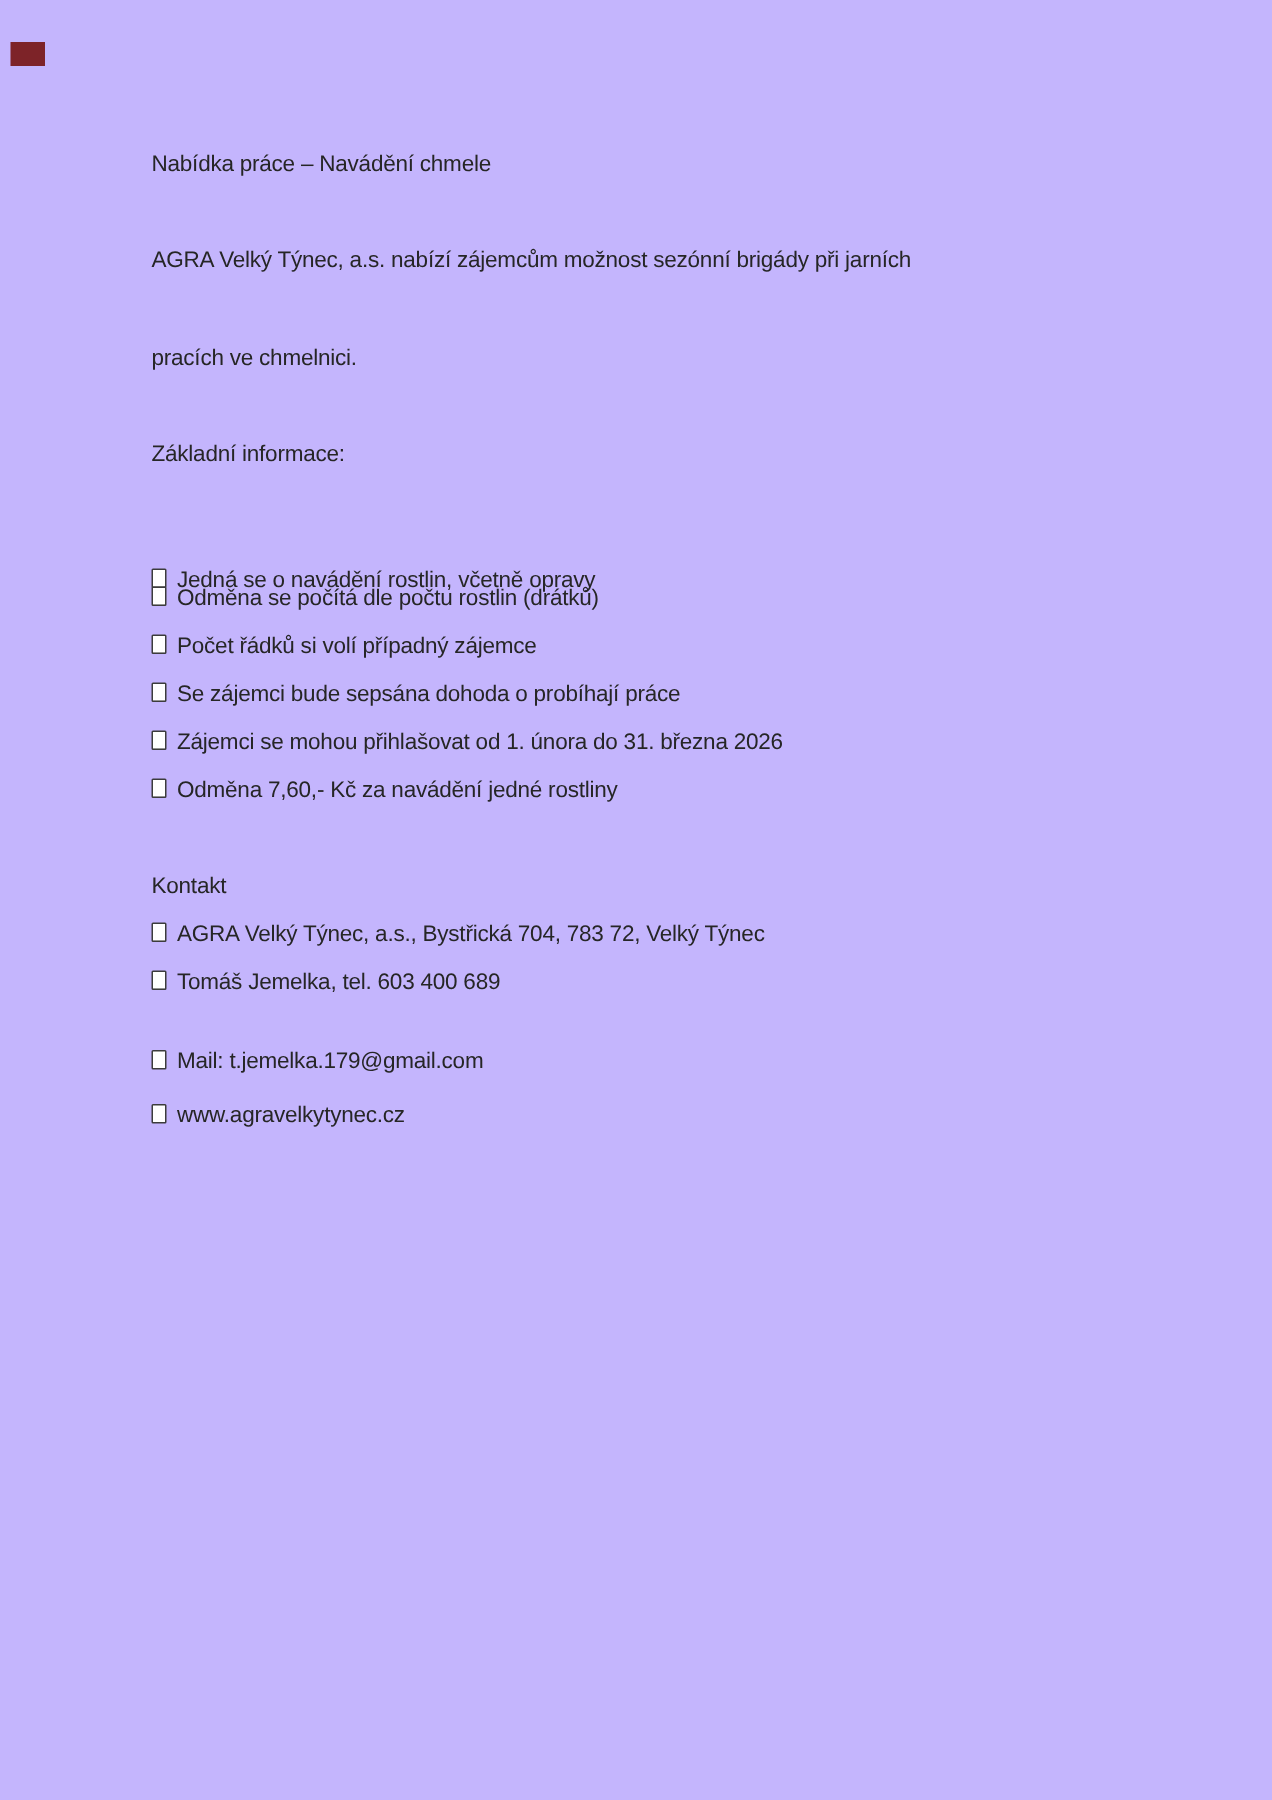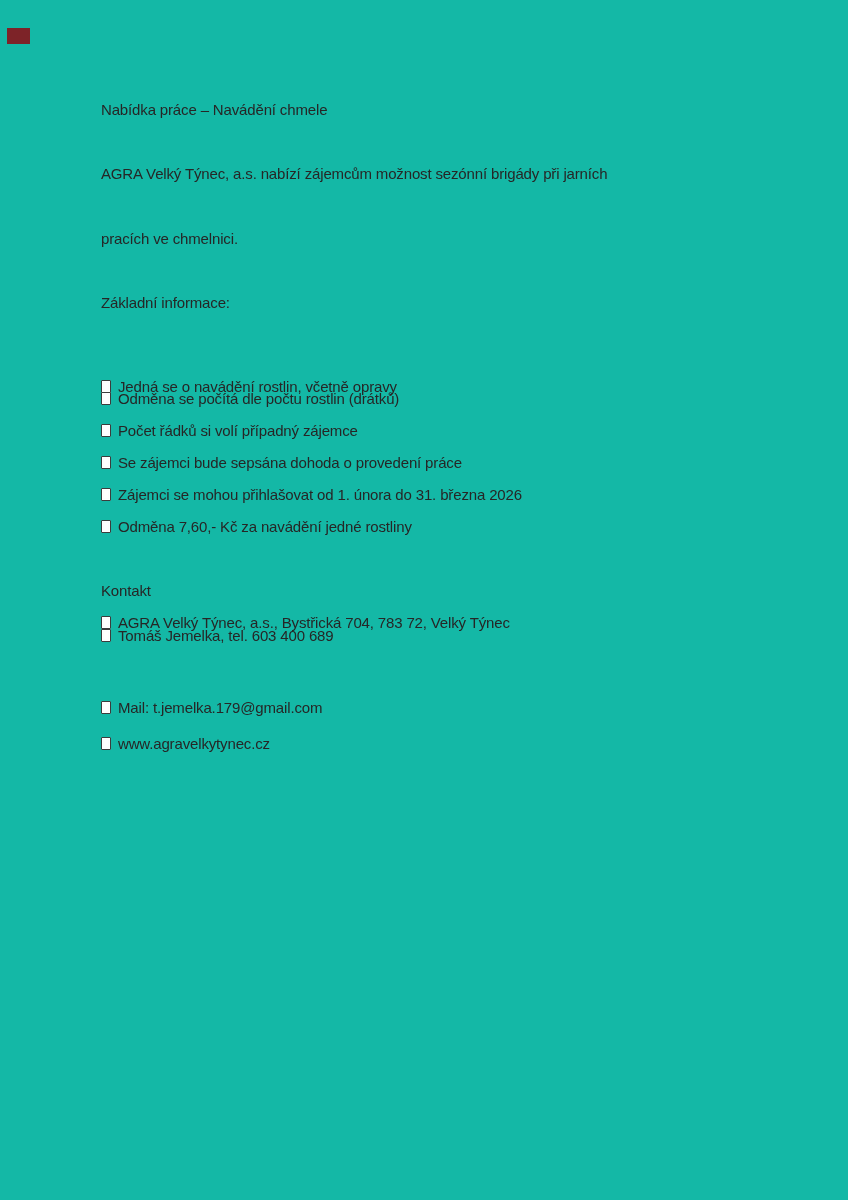--- a/index.html
+++ b/index.html
@@ -32,56 +32,56 @@
     border-radius:1px;
     margin-right:7px;
     vertical-align:-1px;
     box-shadow: inset 0 0 0 1.5px #ffffff, inset 0 0 2px rgba(0,0,0,0.35);
     background:#ffffff;
   }
 </style>
 </head>
 <body>
 
-<div class="page" style="background: #14b8a6; color: rgb(38, 38, 38);">
+<div class="page" style="background: #c4b5fd; color: rgb(38, 38, 38);">
 
   <div class="corner-mark" style="background: rgb(125, 35, 40);"></div>
 
   <div class="line" style="top:100px">Nabídka práce – Navádění chmele</div>
 
   <div class="line" style="top:164px">AGRA Velký Týnec, a.s. nabízí zájemcům možnost sezónní brigády při jarních</div>
   <div class="line" style="top:229px">pracích ve chmelnici.</div>
 
   <div class="line" style="top:293px">Základní informace:</div>
 
   <div class="line" style="top:377px">
     <span class="tofu"></span><span>Jedná se o navádění rostlin, včetně opravy</span>
   </div>
   <div class="line" style="top:389px">
     <span class="tofu"></span><span>Odměna se počítá dle počtu rostlin (drátků)</span>
   </div>
   <div class="line" style="top:421px">
     <span class="tofu"></span><span>Počet řádků si volí případný zájemce</span>
   </div>
   <div class="line" style="top:453px">
-    <span class="tofu"></span><span>Se zájemci bude sepsána dohoda o provedení práce</span>
+    <span class="tofu"></span><span>Se zájemci bude sepsána dohoda o probíhají práce</span>
   </div>
   <div class="line" style="top:485px">
     <span class="tofu"></span><span>Zájemci se mohou přihlašovat od 1. února do 31. března 2026</span>
   </div>
   <div class="line" style="top:517px">
     <span class="tofu"></span><span>Odměna 7,60,- Kč za navádění jedné rostliny</span>
   </div>
 
   <div class="line" style="top:581px">Kontakt</div>
 
   <div class="line" style="top:613px">
     <span class="tofu"></span><span>AGRA Velký Týnec, a.s., Bystřická 704, 783 72, Velký Týnec</span>
   </div>
-  <div class="line" style="top:626px">
+  <div class="line" style="top:645px">
     <span class="tofu"></span><span>Tomáš Jemelka, tel. 603 400 689</span>
   </div>
   <div class="line" style="top:698px">
     <span class="tofu"></span><span>Mail: t.jemelka.179@gmail.com</span>
   </div>
   <div class="line" style="top:734px">
     <span class="tofu"></span><span>www.agravelkytynec.cz</span>
   </div>
 
 </div>

